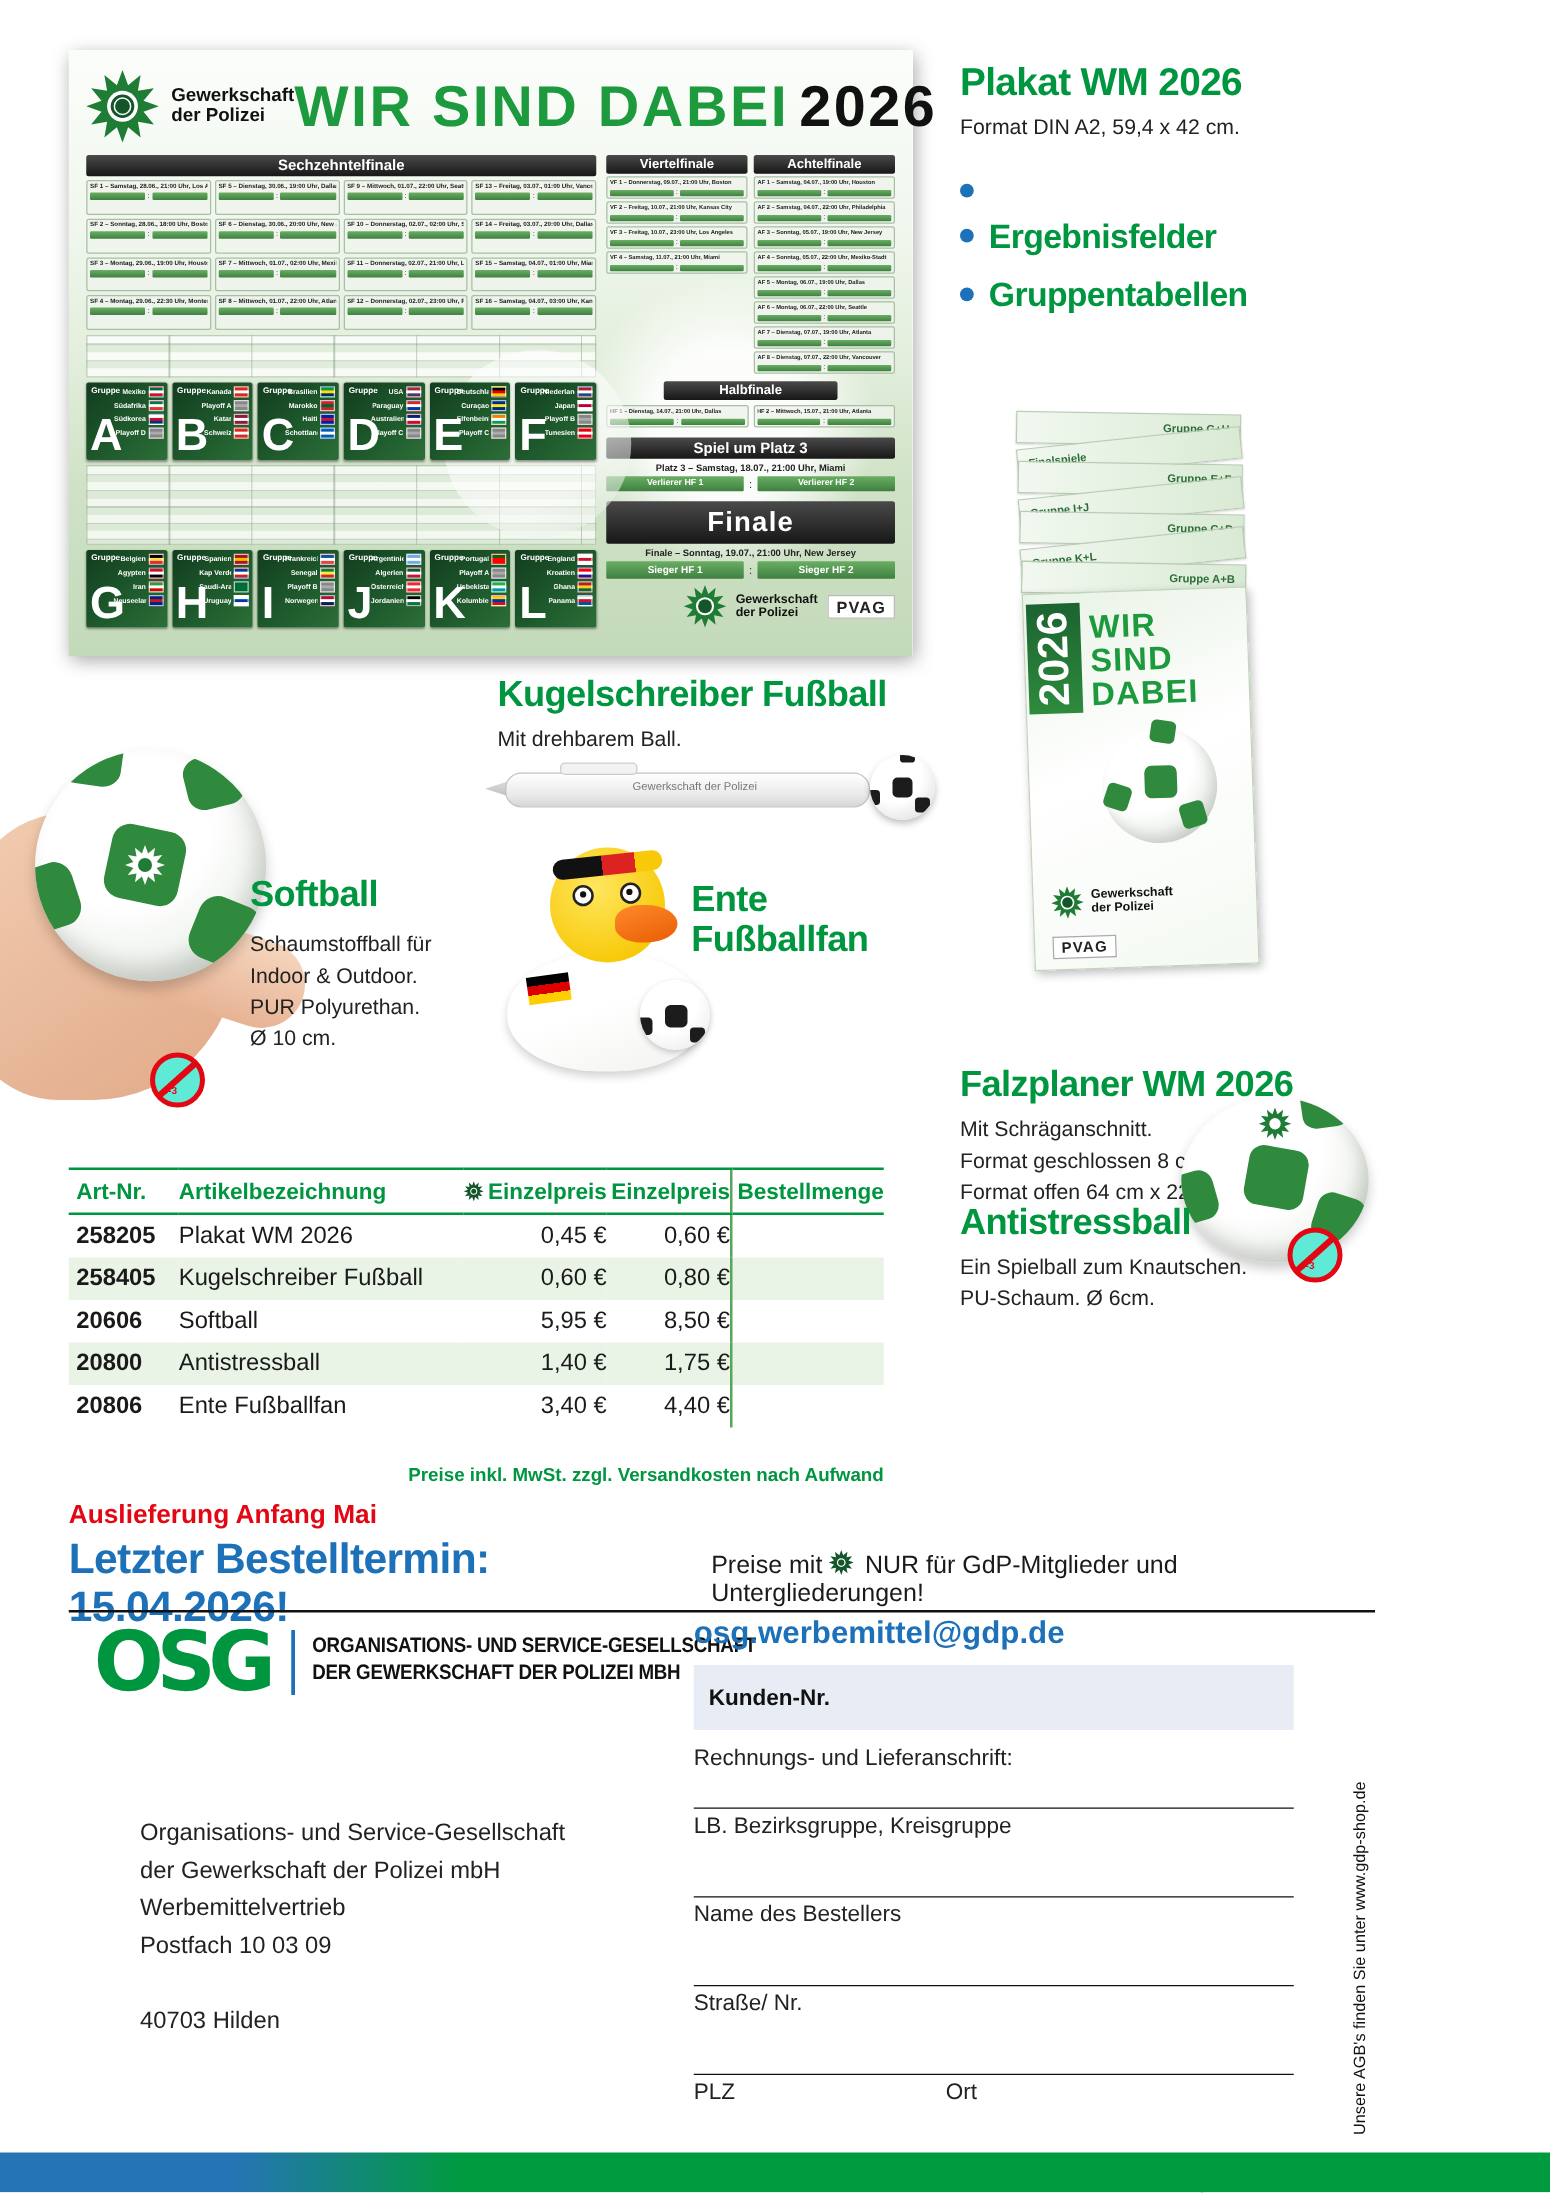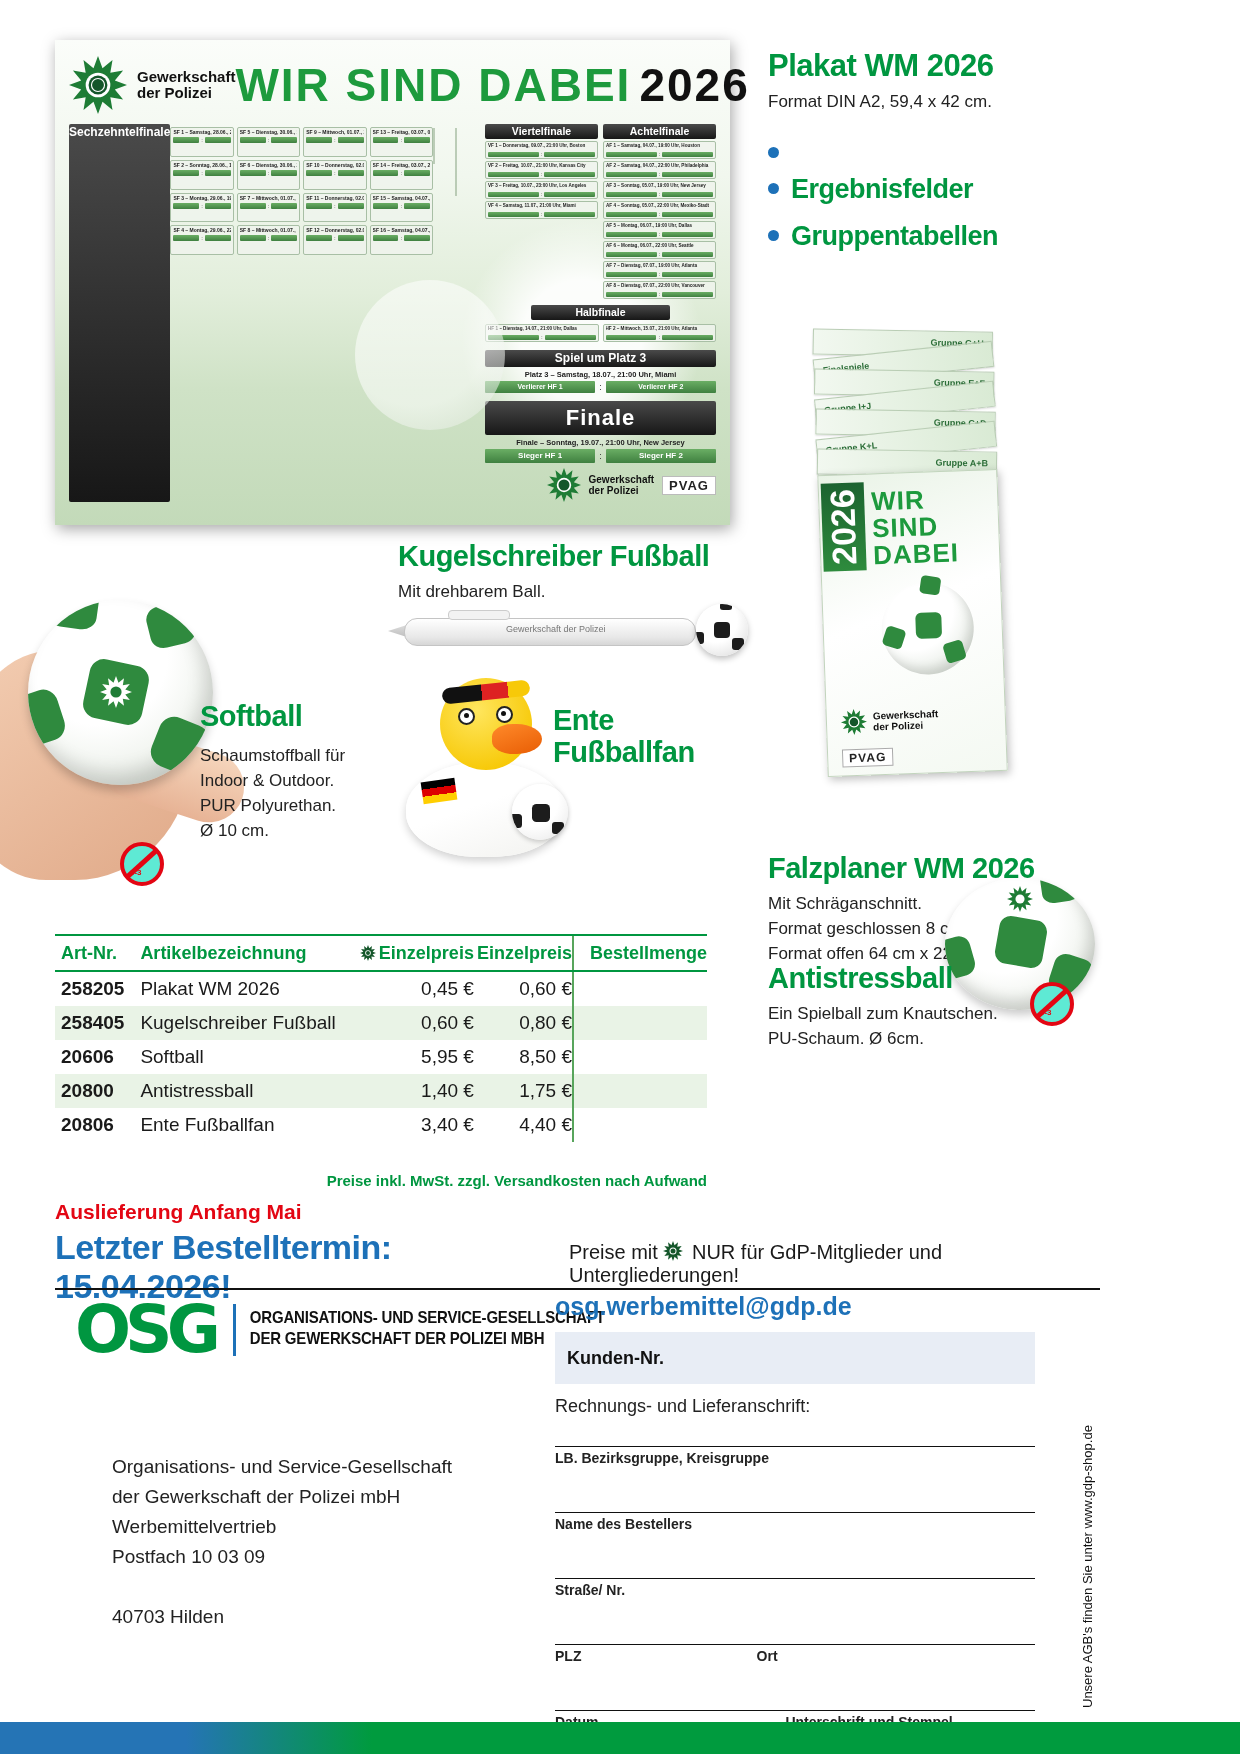--- a/index.html
+++ b/index.html
@@ -10,21 +10,21 @@
       radial-gradient(circle at 78% 62%, rgba(255,255,255,.9) 0 60px, rgba(255,255,255,0) 120px),
       linear-gradient(180deg,#fbfdfa 0%,#f1f7ee 28%,#e2eedb 52%,#cfe2c6 72%,#c3dab9 100%);
       box-shadow:2px 4px 14px rgba(0,0,0,.35);padding:12px 14px;box-sizing:border-box;}
   .poster-head{display:flex;align-items:center;height:66px;}
   .gdp-star{flex:0 0 auto;}
   .gdp-name{font-size:15px;font-weight:700;line-height:1.1;margin-left:10px;color:#111;}
   .poster-title{flex:1;text-align:center;font-weight:700;font-size:46px;letter-spacing:2px;white-space:nowrap;}
   .poster-title .wir{color:#1d9a3d;}
   .poster-title .yr{color:#111;margin-left:8px;}
   .poster-body{display:flex;gap:8px;height:378px;margin-top:6px;}
-  .pb-left{width:408px;display:flex;flex-direction:row;}
+  .pb-left{width:408px;display:flex;flex-direction:column;}
   .pb-right{flex:1;display:flex;flex-direction:column;gap:4px;}
   .bar{background:linear-gradient(180deg,#4a4a4a,#171717);color:#fff;font-weight:700;text-align:center;
        font-size:12px;line-height:17px;border-radius:2px;}
   .bar.sm{font-size:10.5px;line-height:15px;}
   .bar.big{font-size:22px;line-height:34px;letter-spacing:1px;}
   .sf-grid{display:grid;grid-template-columns:repeat(4,1fr);grid-template-rows:repeat(4,1fr);
            grid-auto-flow:column;gap:3px;height:128px;margin-top:3px;}
   .mcell{background:rgba(238,243,236,.85);border:1px solid #a8bfa5;border-radius:2px;padding:1px 2px;overflow:hidden;}
   .mh{font-size:5px;line-height:6px;color:#222;font-weight:700;white-space:nowrap;overflow:hidden;}
   .mrow{display:flex;align-items:center;gap:2px;margin-top:2px;}
@@ -164,21 +164,21 @@
   .osg-div{width:3px;height:52px;background:#1d71b8;margin:4px 14px 0 18px;}
   .osg-sub{font-size:15px;font-weight:700;line-height:19px;color:#111;letter-spacing:-0.2px;margin-top:6px;transform:scaleY(1.12);transform-origin:top;}
   .addr{position:absolute;left:112px;top:1452px;font-size:19px;line-height:30px;color:#222;}
   .email{position:absolute;left:555px;top:1292px;color:#1d71b8;font-weight:700;font-size:25px;}
   .kundennr{position:absolute;left:555px;top:1332px;width:480px;height:52px;background:#e8edf5;
             font-weight:700;font-size:18px;color:#111;line-height:52px;padding-left:12px;box-sizing:border-box;}
   .anschrift{position:absolute;left:555px;top:1396px;font-size:18px;color:#222;}
   .formfields{position:absolute;left:555px;top:1446px;width:480px;}
   .frow{margin-bottom:46px;}
   .fline{border-top:1.5px solid #111;}
-  .flabels{display:flex;font-size:14px;color:#222;margin-top:3px;font-weight:bold;}
+  .flabels{display:flex;font-size:18px;color:#222;margin-top:3px;}
   .flabels span{display:block;}
   
   .agb-vert{position:absolute;left:1080px;top:1278px;height:430px;writing-mode:vertical-rl;transform:rotate(180deg);
             font-size:13px;color:#111;}
   .bottom-bar{position:absolute;left:0;top:1722px;width:1240px;height:32px;
             background:linear-gradient(90deg,#2574b5 0%,#2574b5 15%,#009b3e 30%,#009b3e 100%);}
 </style>
 </head>
 <body>
 
@@ -932,21 +932,21 @@
         <td class="c-art">Art-Nr.</td>
         <td class="c-name">Artikelbezeichnung</td>
         <td class="c-p1" style="white-space:nowrap;">
           <svg class="starsvg" width="16" height="16" viewBox="0 0 40 40">
               <polygon fill="#14562a" points="20,0 23.1,8.4 30,2.7 28.5,11.5 37.3,10 31.6,16.9 40,20 31.6,23.1 37.3,30 28.5,28.5 30,37.3 23.1,31.6 20,40 16.9,31.6 10,37.3 11.5,28.5 2.7,30 8.4,23.1 0,20 8.4,16.9 2.7,10 11.5,11.5 10,2.7 16.9,8.4"></polygon>
               <circle cx="20" cy="20" r="7" fill="#fff"></circle>
               <circle cx="20" cy="20" r="5" fill="#14562a"></circle>
             </svg><span>Einzelpreis</span>
         </td>
         <td class="c-p2">Einzelpreis</td>
-        <td class="c-qty" style="padding-left:16px;">Bestellmenge</td>
+        <td class="c-qty" style="padding-left:4px;">Bestellmenge</td>
       </tr>
     </thead>
     <tbody id="order-rows">
         <tr>
           <td class="c-art">258205</td>
           <td class="c-name">Plakat WM 2026</td>
           <td class="c-p1">0,45 €</td>
           <td class="c-p2">0,60 €</td>
           <td class="c-qty"></td>
         </tr>

